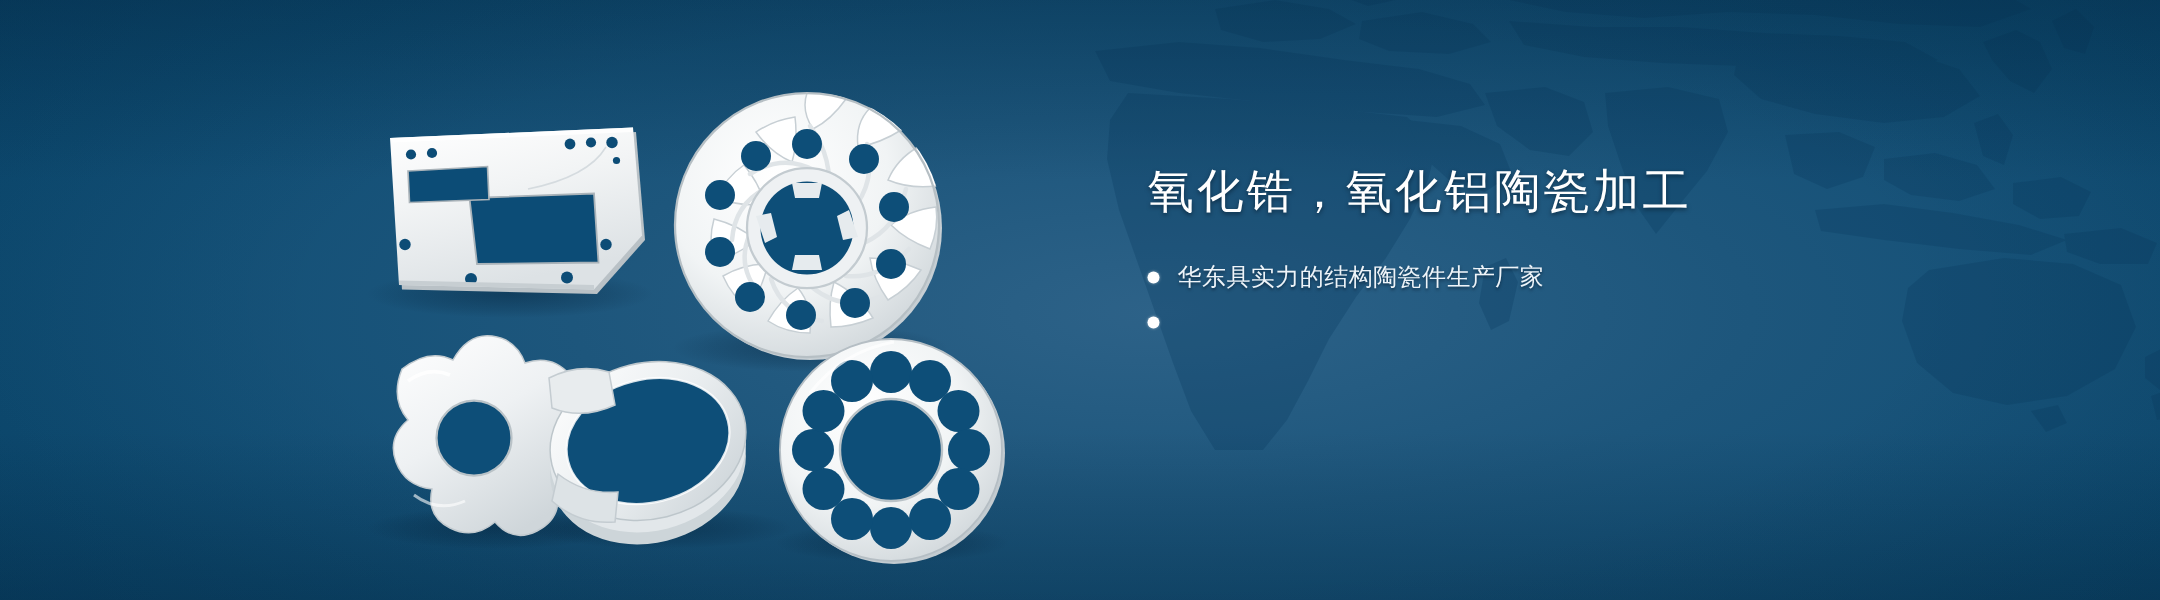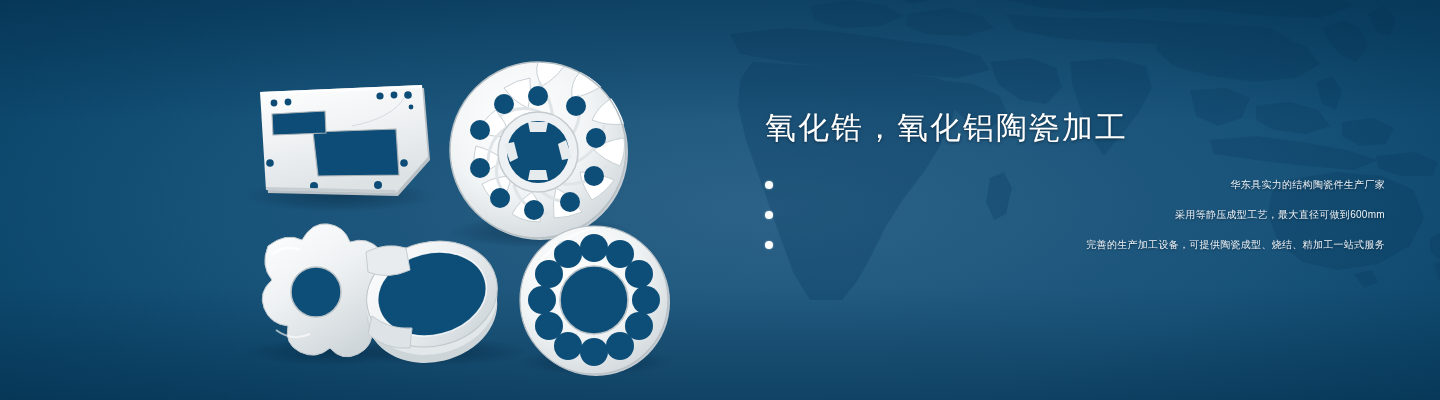--- a/index.html
+++ b/index.html
@@ -49,25 +49,24 @@
     font-weight:400;
     margin:0 0 26px 0;
     text-shadow:0 1px 3px rgba(0,14,28,.55);
     white-space:nowrap;
   }
   .bullets{list-style:none;margin:0;padding:0;}
   .bullet{
     display:flex;align-items:center;
     height:22px;margin-bottom:8px;
     color:#eef4f9;
-    font-size:10px;
+    font-size:16px;
     letter-spacing:.3px;
     text-shadow:0 1px 2px rgba(0,14,28,.5);
     white-space:nowrap;
-    justify-content:space-between;
   }
   .dot{
     width:8px;height:8px;border-radius:50%;
     background:#ffffff;
     margin-right:12px;flex:0 0 auto;
     box-shadow:0 0 2px rgba(255,255,255,.5);
   }
 </style>
 </head>
 <body>
@@ -306,22 +305,17 @@
 
   <div class="copy">
     <h1 class="headline">氧化锆，氧化铝陶瓷加工</h1>
     <ul class="bullets">
       <li class="bullet">
         <span class="dot"></span>
         <span>华东具实力的结构陶瓷件生产厂家</span>
       </li>
       <li class="bullet">
         <span class="dot"></span>
-        <span>采用等静压成型工艺，最大直径可做到600mm</span>
-      </li>
-      <li class="bullet">
-        <span class="dot"></span>
-        <span>完善的生产加工设备，可提供陶瓷成型、烧结、精加工一站式服务</span>
       </li>
     </ul>
   </div>
 
 </div>
 
 </body></html>

